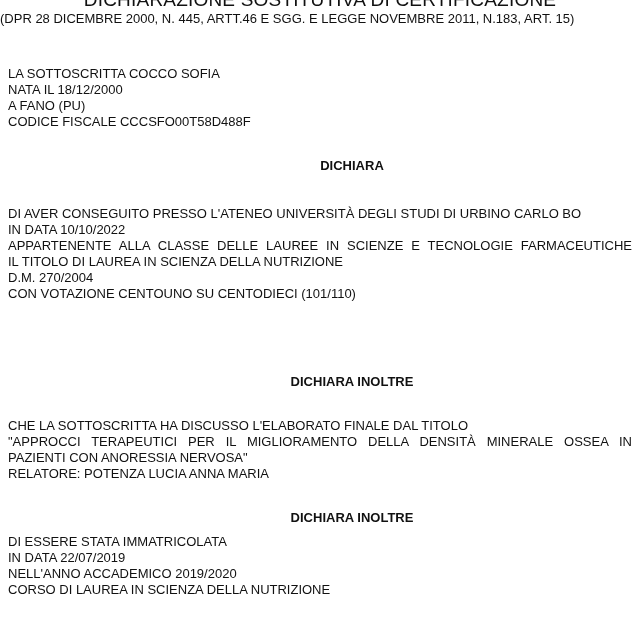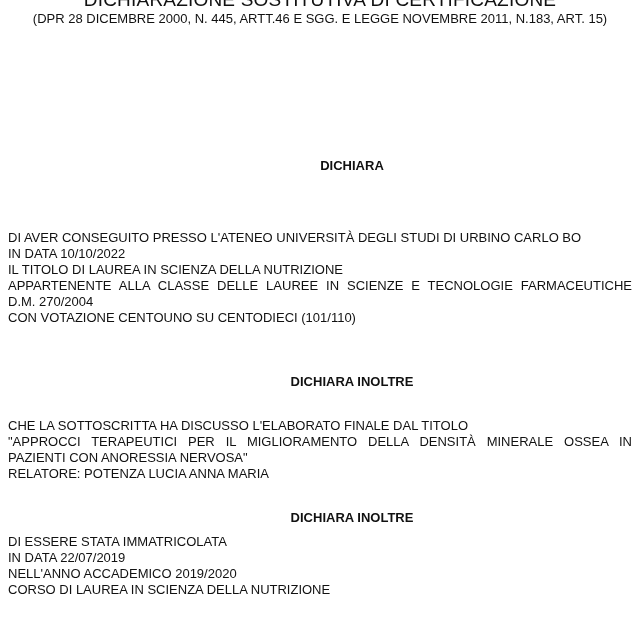--- a/index.html
+++ b/index.html
@@ -31,21 +31,20 @@
       font-size: 19px;
       letter-spacing: 0.2px;
       line-height: 20px;
       white-space: nowrap;
     }
     .subtitle {
       position: absolute;
       left: 0;
       width: 640px;
       top: 11px;
-      text-align: center;
       font-size: 13px;
       line-height: 16px;
       white-space: nowrap;
     }
     .block {
       position: absolute;
       left: 8px;
       width: 624px;
       font-size: 13px;
       line-height: 16px;
@@ -71,28 +70,34 @@
     }
   </style>
 </head>
 <body>
 
 <div class="page">
 
   <div class="title">DICHIARAZIONE SOSTITUTIVA DI CERTIFICAZIONE</div>
   <div class="subtitle">(DPR 28 DICEMBRE 2000, N. 445, ARTT.46 E SGG. E LEGGE NOVEMBRE 2011, N.183, ART. 15)</div>
 
+  <div class="block" style="top:66px;">
+    <span class="line">LA SOTTOSCRITTA COCCO SOFIA</span>
+    <span class="line">NATA IL 18/12/2000</span>
+    <span class="line">A FANO (PU)</span>
+    <span class="line">CODICE FISCALE CCCSFO00T58D488F</span>
+  </div>
 
   <div class="heading" style="top:158px;">DICHIARA</div>
 
-  <div class="block" style="top:206px;margin-top:24px;">
+  <div class="block" style="top:206px;">
     <span class="line">DI AVER CONSEGUITO PRESSO L'ATENEO UNIVERSITÀ DEGLI STUDI DI URBINO CARLO BO</span>
     <span class="line">IN DATA 10/10/2022</span>
+    <span class="line justify">APPARTENENTE ALLA CLASSE DELLE LAUREE IN SCIENZE E TECNOLOGIE FARMACEUTICHE</span>
     <span class="line">IL TITOLO DI LAUREA IN SCIENZA DELLA NUTRIZIONE</span>
-    <span class="line justify">APPARTENENTE ALLA CLASSE DELLE LAUREE IN SCIENZE E TECNOLOGIE FARMACEUTICHE</span>
     <span class="line">D.M. 270/2004</span>
     <span class="line">CON VOTAZIONE CENTOUNO SU CENTODIECI (101/110)</span>
   </div>
 
 
   <div class="heading" style="top:374px;">DICHIARA INOLTRE</div>
 
   <div class="block" style="top:418px;">
     <span class="line">CHE LA SOTTOSCRITTA HA DISCUSSO L'ELABORATO FINALE DAL TITOLO</span>
     <span class="line justify">"APPROCCI TERAPEUTICI PER IL MIGLIORAMENTO DELLA DENSITÀ MINERALE OSSEA IN</span>

